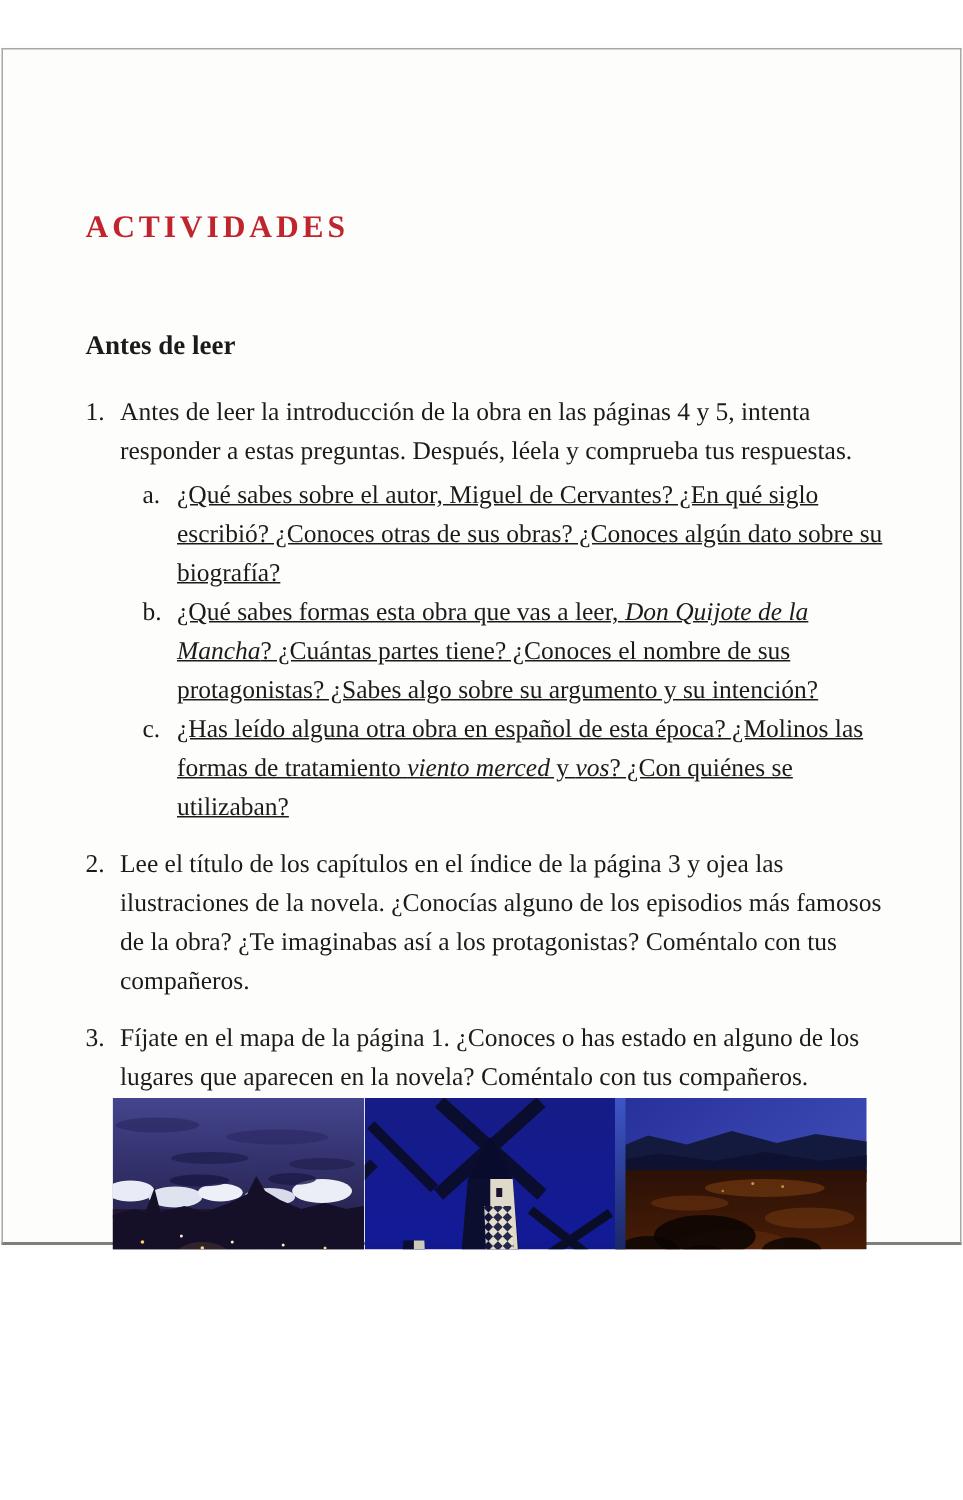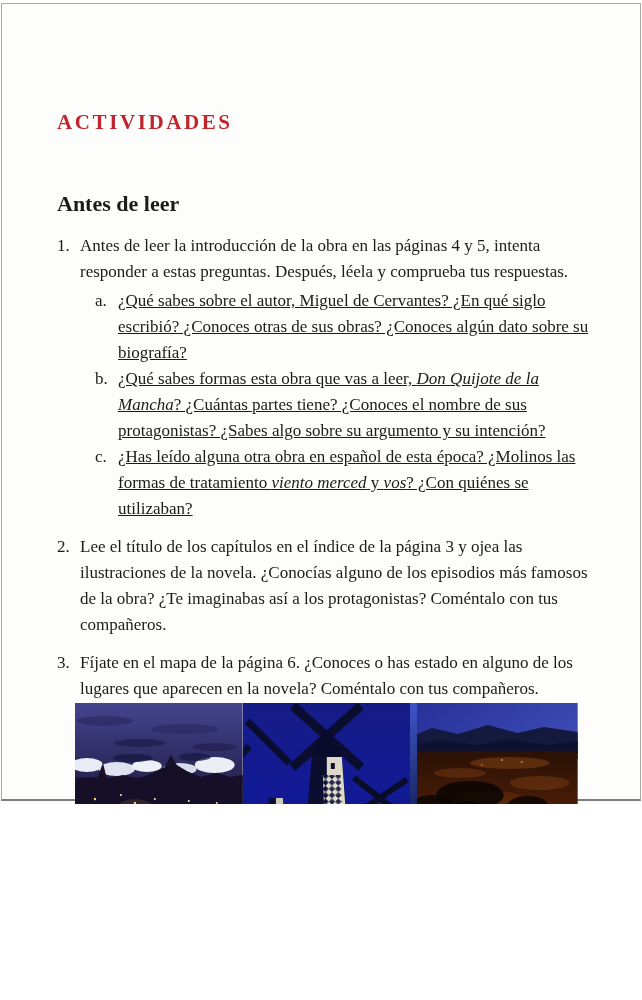--- a/index.html
+++ b/index.html
@@ -3,35 +3,36 @@
 <meta charset="utf-8">
 <style>
   html,body{margin:0;padding:0;background:#ffffff;}
   .page{
     position:relative;
     width:642px;height:804px;
     background:#fdfdfc;
     font-family:"Liberation Serif","DejaVu Serif",serif;
     color:#1b1b1b;
     overflow:hidden;
+    margin-top:29px;
   }
   .scan-frame{
     position:absolute;left:1px;top:3px;right:1px;bottom:3px;
     border:1px solid #a8a8a8;
     border-bottom:2px solid #7e7e7e;
     pointer-events:none;
   }
   .heading{
     position:absolute;left:57px;top:110px;
     font-size:21px;font-weight:600;letter-spacing:2.6px;
     margin:0;
   }
   .section-title{
     position:absolute;left:57px;top:191px;
-    font-size:22px;font-weight:700;margin:0;
+    font-size:18px;font-weight:700;margin:0;
   }
   .activities{
     position:absolute;left:57px;top:233px;width:532px;
     font-size:17px;line-height:26px;
   }
   .item{display:flex;margin-bottom:12px;}
   .item-num{flex:none;width:23px;}
   .item-body{flex:1;}
   .subitems{margin-top:3px;padding-left:15px;}
   .subitem{display:flex;}
@@ -94,21 +95,21 @@
     <div class="item">
       <span class="item-num">2.</span>
       <div class="item-body">
         <div><span>Lee el título de los capítulos en el índice de la página 3 y ojea las ilustraciones de la novela. ¿Conocías alguno de los episodios más famosos de la obra? ¿Te imaginabas así a los protagonistas? Coméntalo con tus compañeros.</span></div>
       </div>
     </div>
 
     <div class="item">
       <span class="item-num">3.</span>
       <div class="item-body">
-        <div><span>Fíjate en el mapa de la página 6. ¿Conoces o has estado en alguno de los lugares que aparecen en la novela? Coméntalo con tus compañeros.</span></div>
+        <div><span>Fíjate en el mapa de la página 1. ¿Conoces o has estado en alguno de los lugares que aparecen en la novela? Coméntalo con tus compañeros.</span></div>
       </div>
     </div>
 
   </div>
 
   <div class="photo-row">
 
     <figure class="photo" style="margin:0">
       <svg viewBox="0 0 168 164" preserveAspectRatio="none">
         <defs>

